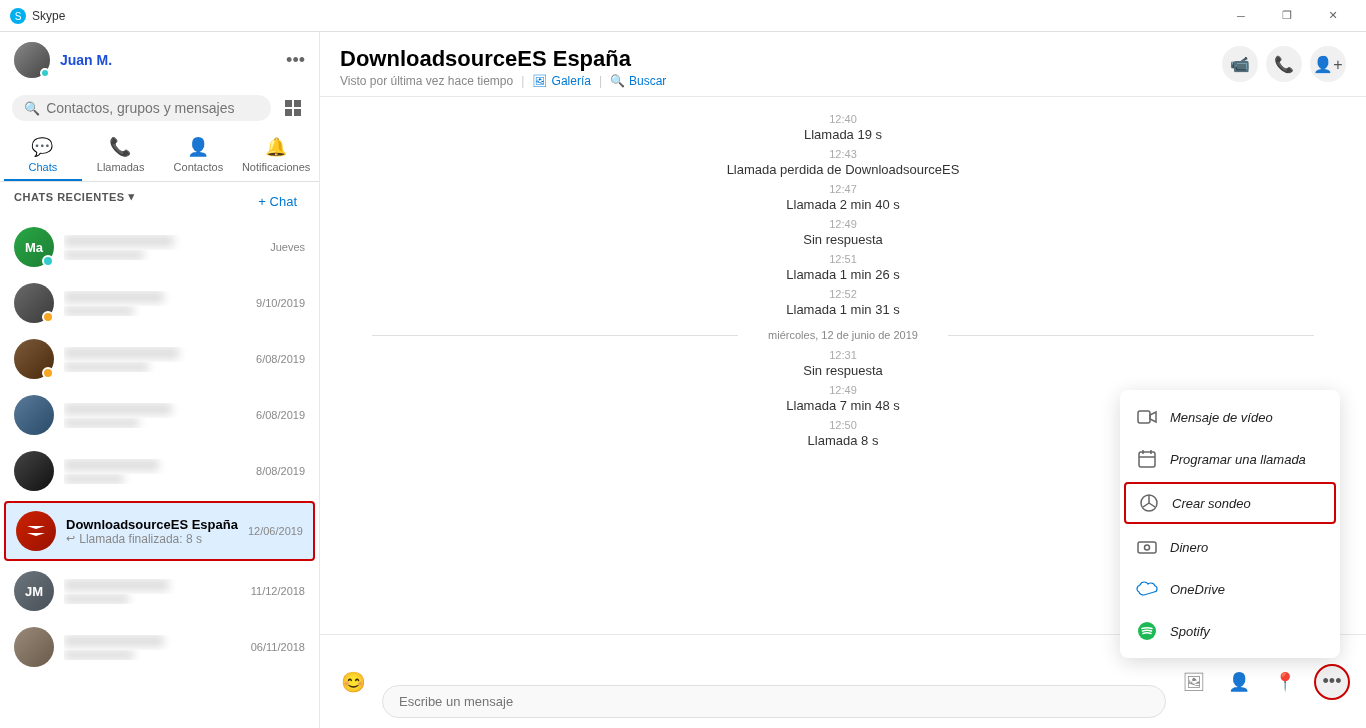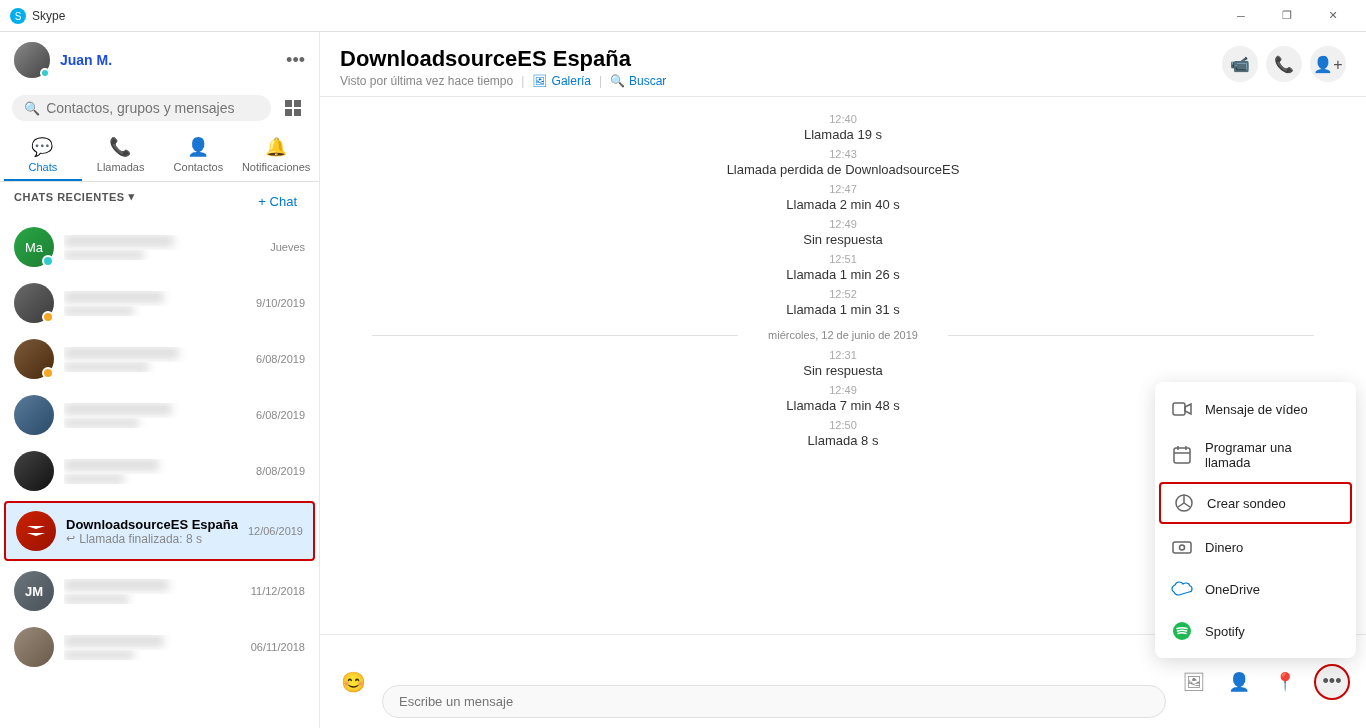--- a/index.html
+++ b/index.html
@@ -186,21 +186,21 @@
     .badge-green { background: #3cc; }
     .chat-info { flex: 1; min-width: 0; }
     .chat-name { font-size: 13px; font-weight: 600; color: #000; white-space: nowrap; overflow: hidden; text-overflow: ellipsis; }
     .chat-preview { font-size: 12px; color: #888; white-space: nowrap; overflow: hidden; text-overflow: ellipsis; display: flex; align-items: center; gap: 4px; }
     .chat-time { font-size: 11px; color: #888; white-space: nowrap; }
     .blur-text { filter: blur(4px); background: #ddd; border-radius: 2px; display: inline-block; }
     .av-photo1 { background: linear-gradient(135deg, #888, #444); }
     .av-dark { background: linear-gradient(135deg, #444, #111); }
     .av-red-ds { background: linear-gradient(135deg, #cc2200, #991100); display: flex; align-items: center; justify-content: center; }
     .av-jm { background: linear-gradient(135deg, #6c757d, #495057); display: flex; align-items: center; justify-content: center; font-size: 13px; color: #fff; font-weight: 700; }
-    .av-ma { background: linear-gradient(135deg, #28a745, #1e7e34); display: flex; align-items: center; justify-content: center; font-size: 13px; color: #fff; font-weight: 400; }
+    .av-ma { background: linear-gradient(135deg, #28a745, #1e7e34); display: flex; align-items: center; justify-content: center; font-size: 13px; color: #fff; font-weight: 700; }
 
     
     .main-chat {
       flex: 1;
       display: flex;
       flex-direction: column;
       background: #fff;
       position: relative;
     }
 
@@ -307,27 +307,28 @@
       cursor: pointer; color: #555; font-size: 18px;
       border-radius: 50%;
       background: #f0f0f0;
       border: none;
     }
 
     
     .dropdown-menu {
       position: absolute;
       bottom: 70px;
-      right: 10px;
+      right: 26px;
       background: #fff;
       border-radius: 8px;
       box-shadow: 0 4px 20px rgba(0,0,0,0.15);
-      width: 201px;
+      width: 220px;
       padding: 6px 0;
       z-index: 100;
+      font-style: italic;
     }
     .dropdown-item {
       display: flex;
       align-items: center;
       gap: 12px;
       padding: 10px 16px;
       cursor: pointer;
       font-size: 13px;
       color: #222;
     }

